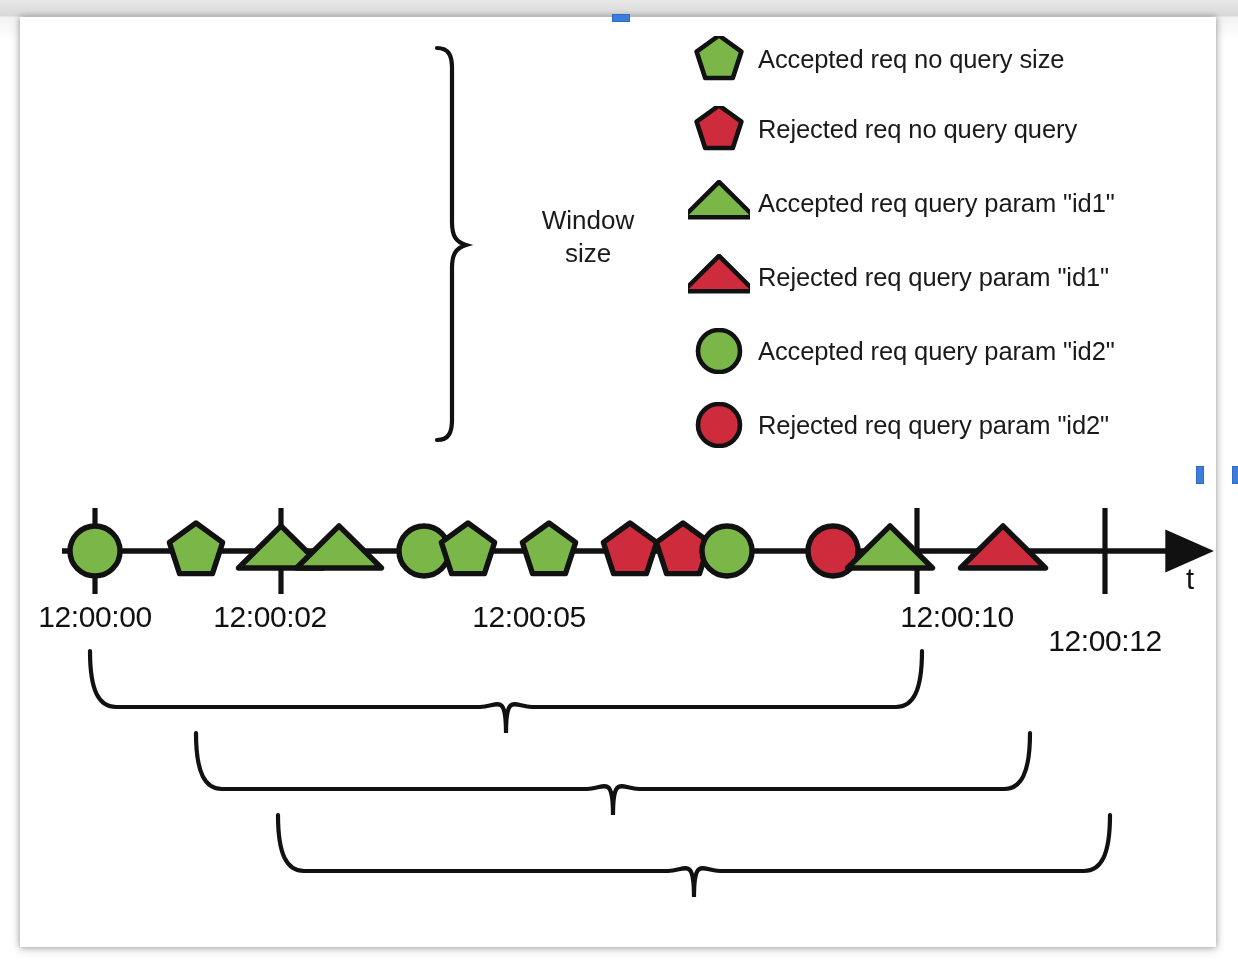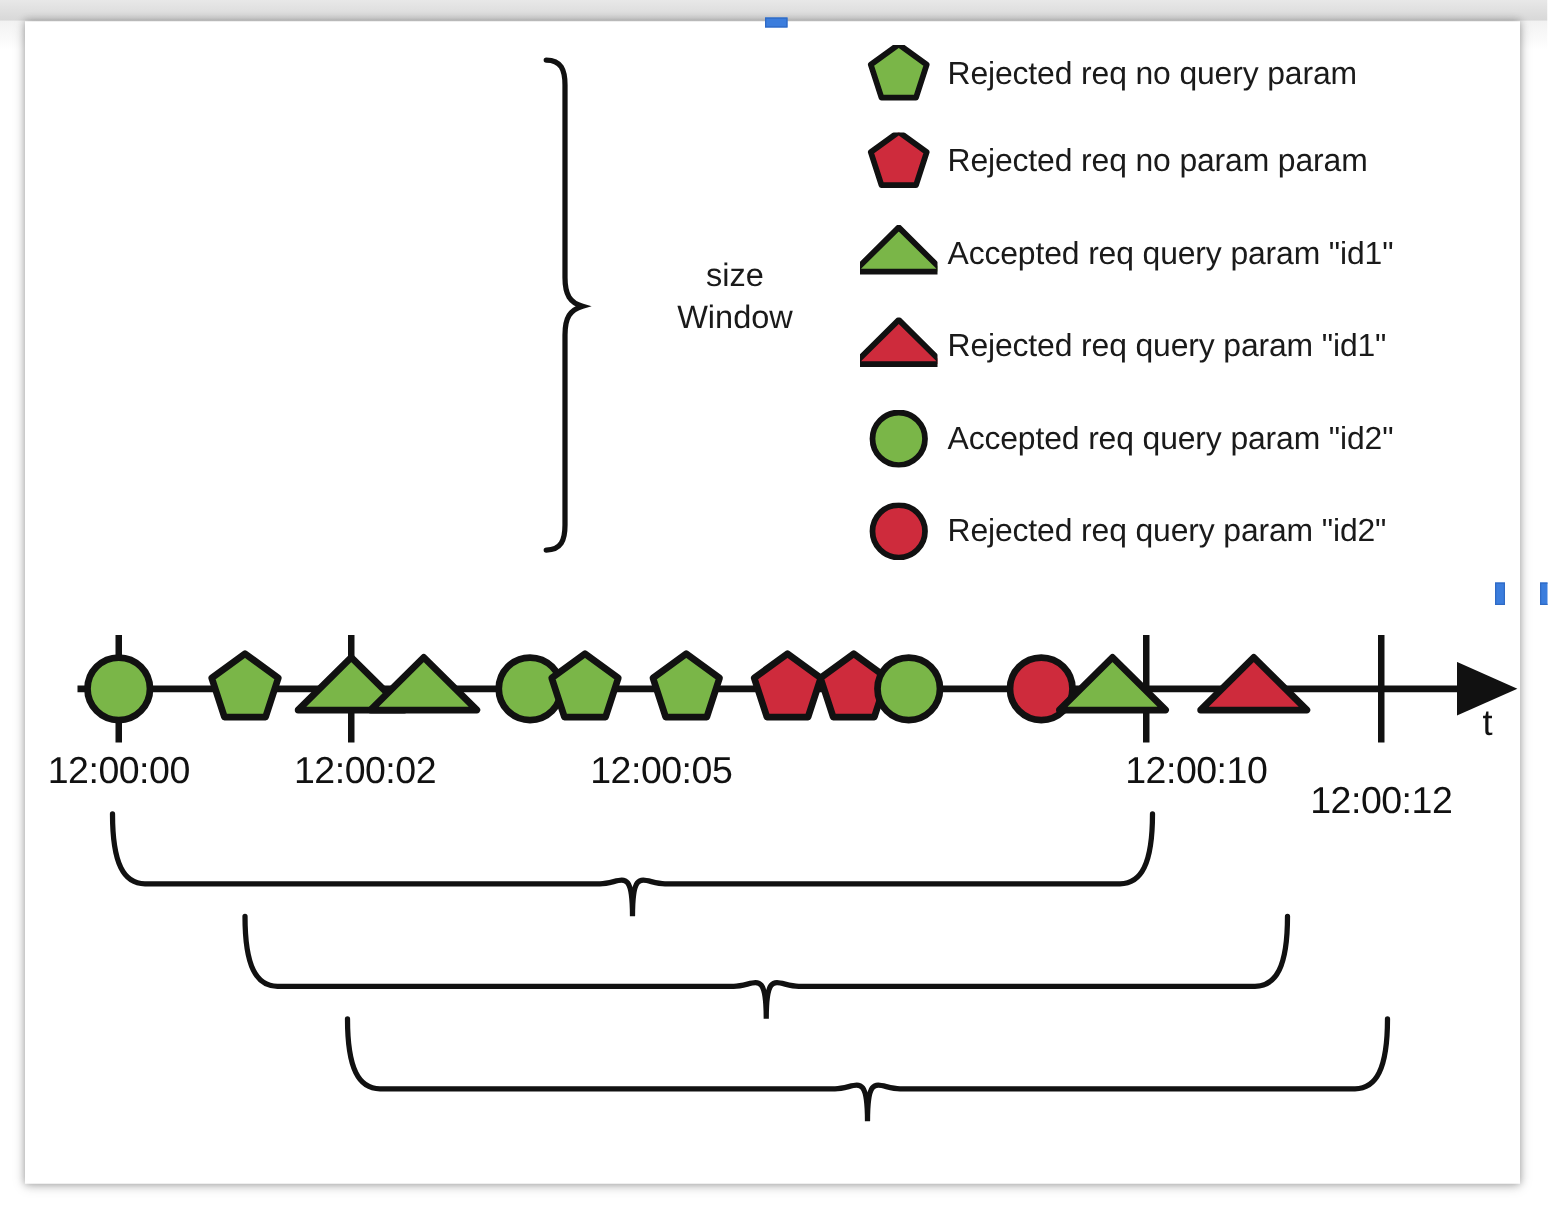--- a/index.html
+++ b/index.html
@@ -89,29 +89,29 @@
     </g>
 </svg>
 
 <div id="legend">
     <div class="legend-row" style="top: 0px;">
       <div class="legend-swatch">
         <svg width="62" height="46">
           <path d="M 31.00,-0.52 L 53.37,15.73 L 44.82,42.03 L 17.18,42.03 L 8.63,15.73 Z" fill="#7AB648" stroke="#111111" stroke-width="4.6" stroke-linejoin="round"></path>
         </svg>
       </div>
-      <div class="legend-label">Rejected req no query param</div>
+      <div class="legend-label">Accepted req no query size</div>
     </div>
     <div class="legend-row" style="top: 70px;">
       <div class="legend-swatch">
         <svg width="62" height="46">
           <path d="M 31.00,-0.52 L 53.37,15.73 L 44.82,42.03 L 17.18,42.03 L 8.63,15.73 Z" fill="#CE2B3C" stroke="#111111" stroke-width="4.6" stroke-linejoin="round"></path>
         </svg>
       </div>
-      <div class="legend-label">Rejected req no param param</div>
+      <div class="legend-label">Rejected req no query query</div>
     </div>
     <div class="legend-row" style="top: 144px;">
       <div class="legend-swatch">
         <svg width="62" height="46">
           <path d="M 31,1.9075999999999986 L 66.69999999999999,37.2884 L -4.699999999999996,37.2884 Z" fill="#7AB648" stroke="#111111" stroke-width="4.6" stroke-linejoin="round"></path>
         </svg>
       </div>
       <div class="legend-label">Accepted req query param "id1"</div>
     </div>
     <div class="legend-row" style="top: 218px;">
@@ -135,30 +135,30 @@
         <svg width="62" height="46">
           <circle cx="31" cy="23" r="21" fill="#CE2B3C" stroke="#111111" stroke-width="4.6" stroke-linejoin="round"></circle>
         </svg>
       </div>
       <div class="legend-label">Rejected req query param "id2"</div>
     </div>
   </div>
 
 <div id="tick-labels">
     <div class="tick-label" style="left: 95px; top: 600px; text-align: right;">12:00:00</div>
-    <div class="tick-label" style="left: 292px; top: 600px;">12:00:02</div>
+    <div class="tick-label" style="left: 270px; top: 600px;">12:00:02</div>
     <div class="tick-label" style="left: 529px; top: 600px;">12:00:05</div>
     <div class="tick-label" style="left: 957px; top: 600px;">12:00:10</div>
     <div class="tick-label" style="left: 1105px; top: 600px; margin-top: 24px;">12:00:12</div>
   </div>
 
 <div id="axis-var-label" style="left:1186px;top:563px;">t</div>
 
 <div id="window-size-label">
+  <div>Window</div>
   <div>size</div>
-  <div>Window</div>
 </div>
 
 <div id="handles">
     <div class="sel-handle" style="left: 612px; top: 14px; width: 16px; height: 6px; background: rgb(59, 125, 221);"></div>
     <div class="sel-handle" style="left: 1196px; top: 466px; width: 6px; height: 16px; background: rgb(59, 125, 221);"></div>
     <div class="sel-handle" style="left: 1232px; top: 466px; width: 6px; height: 16px; background: rgb(59, 125, 221);"></div>
   </div>
 
 </body></html>

